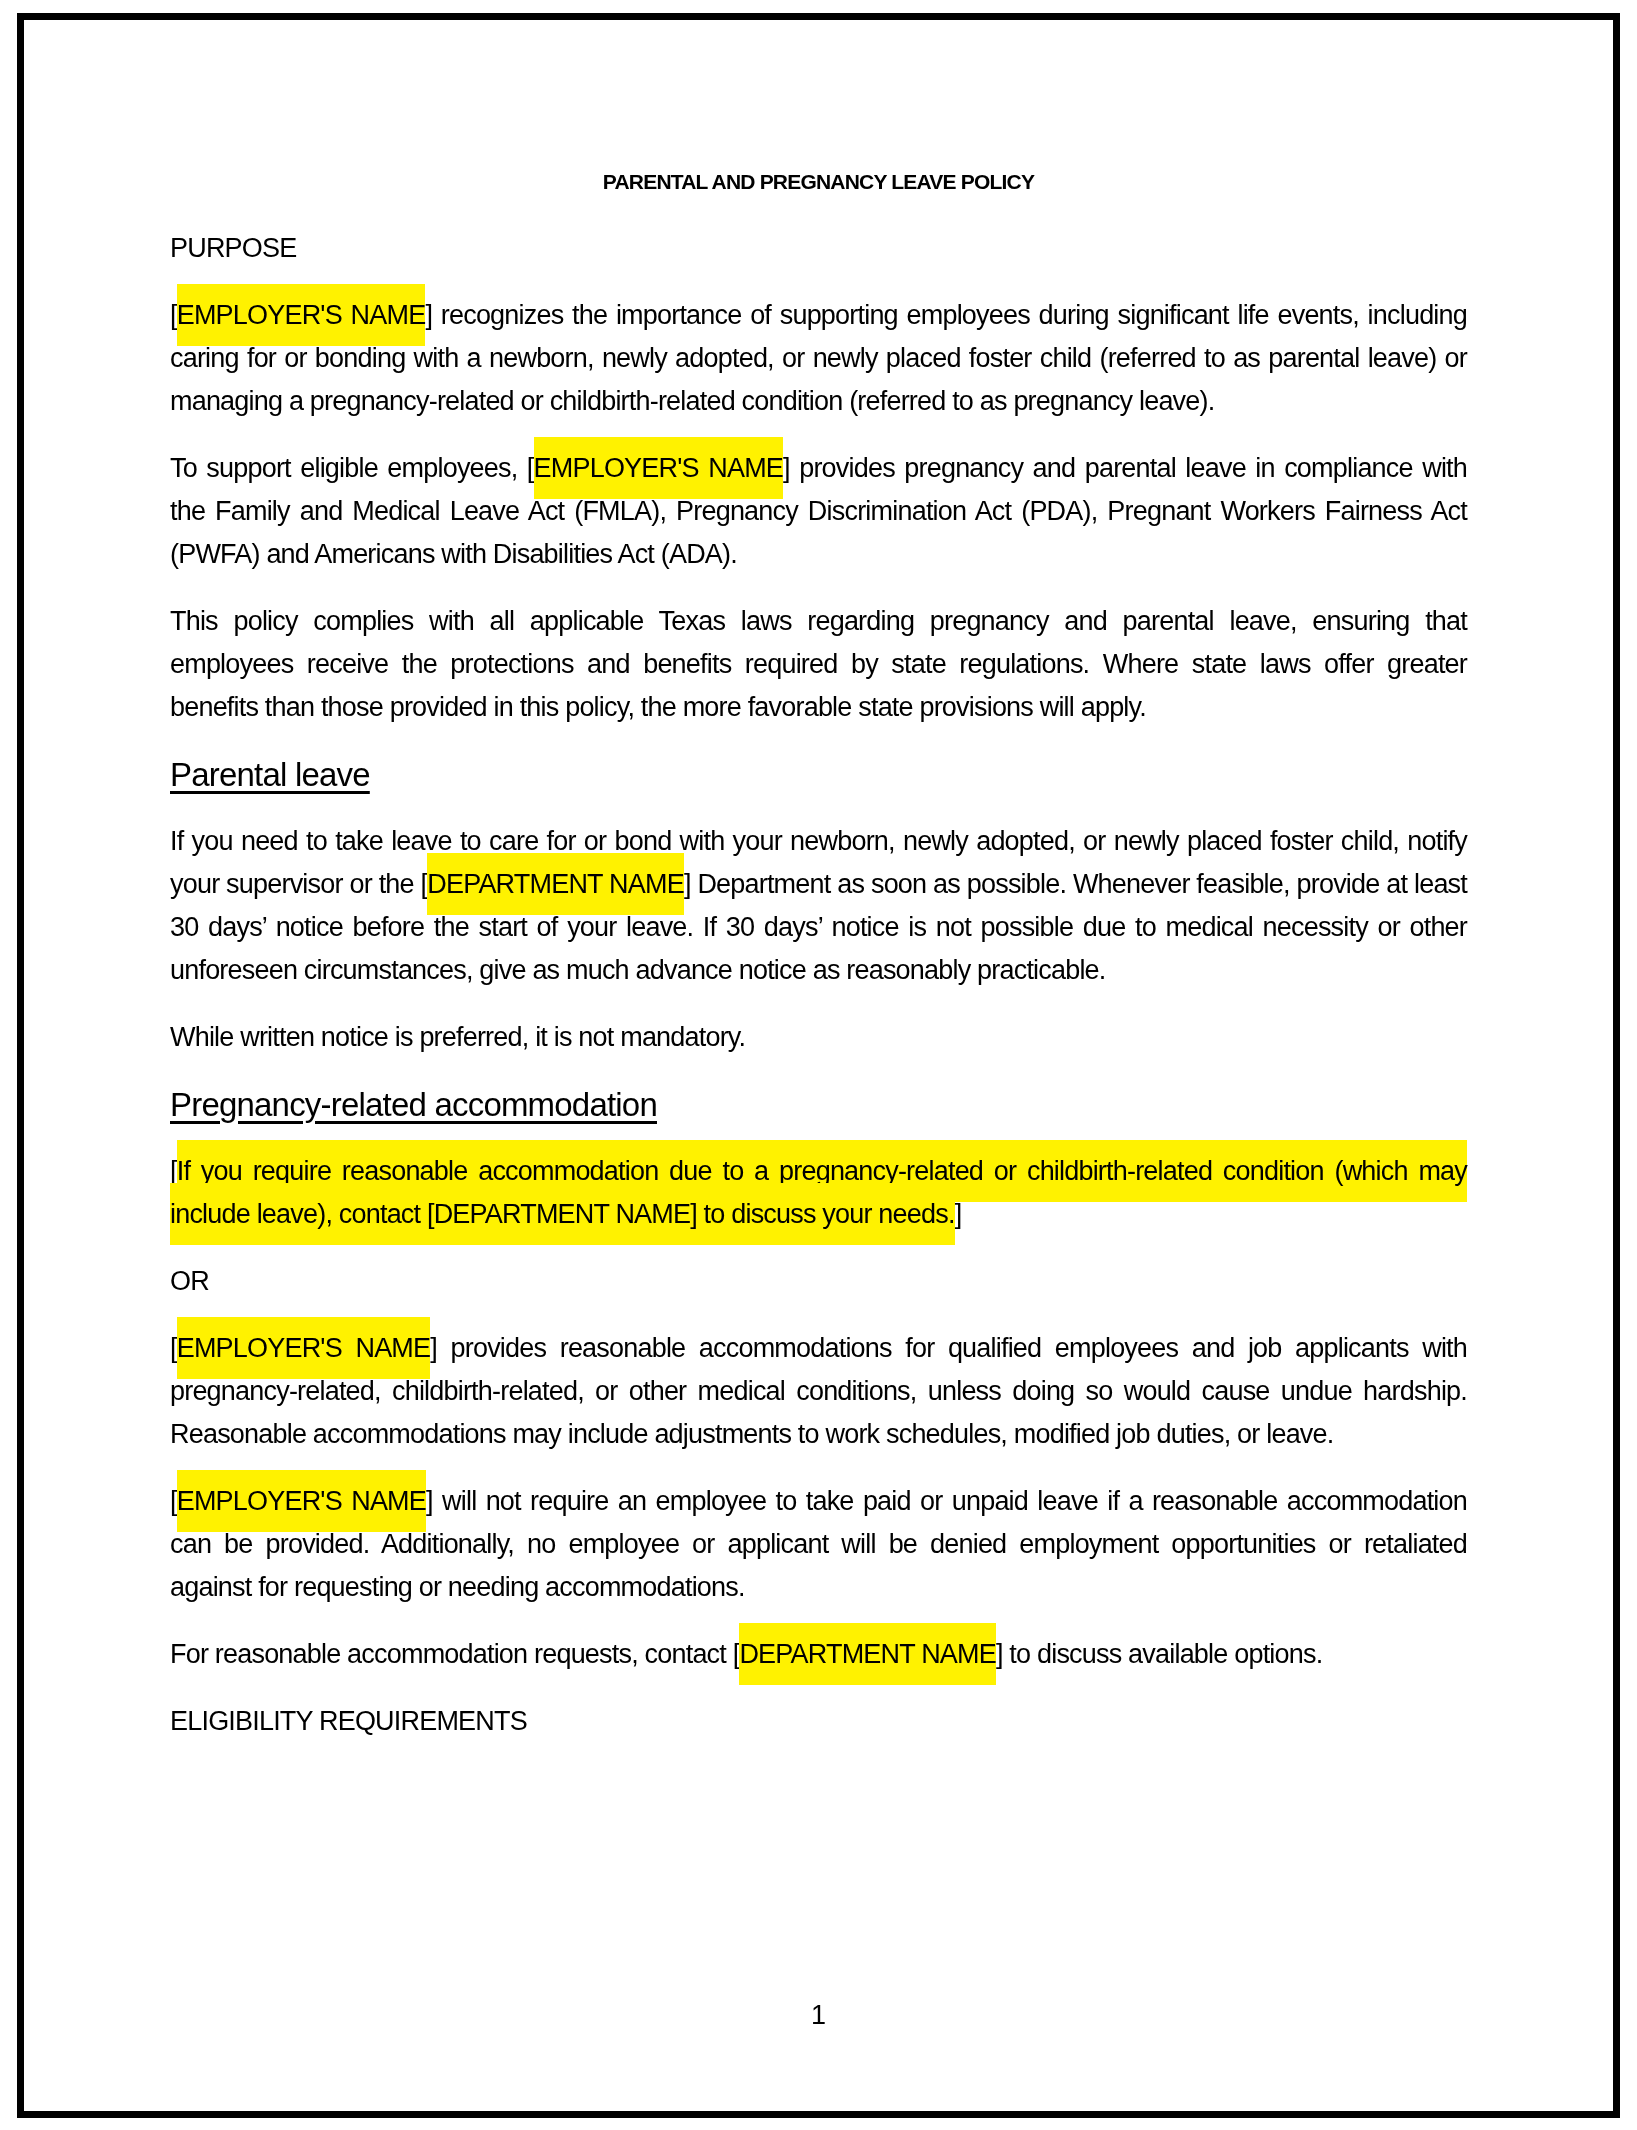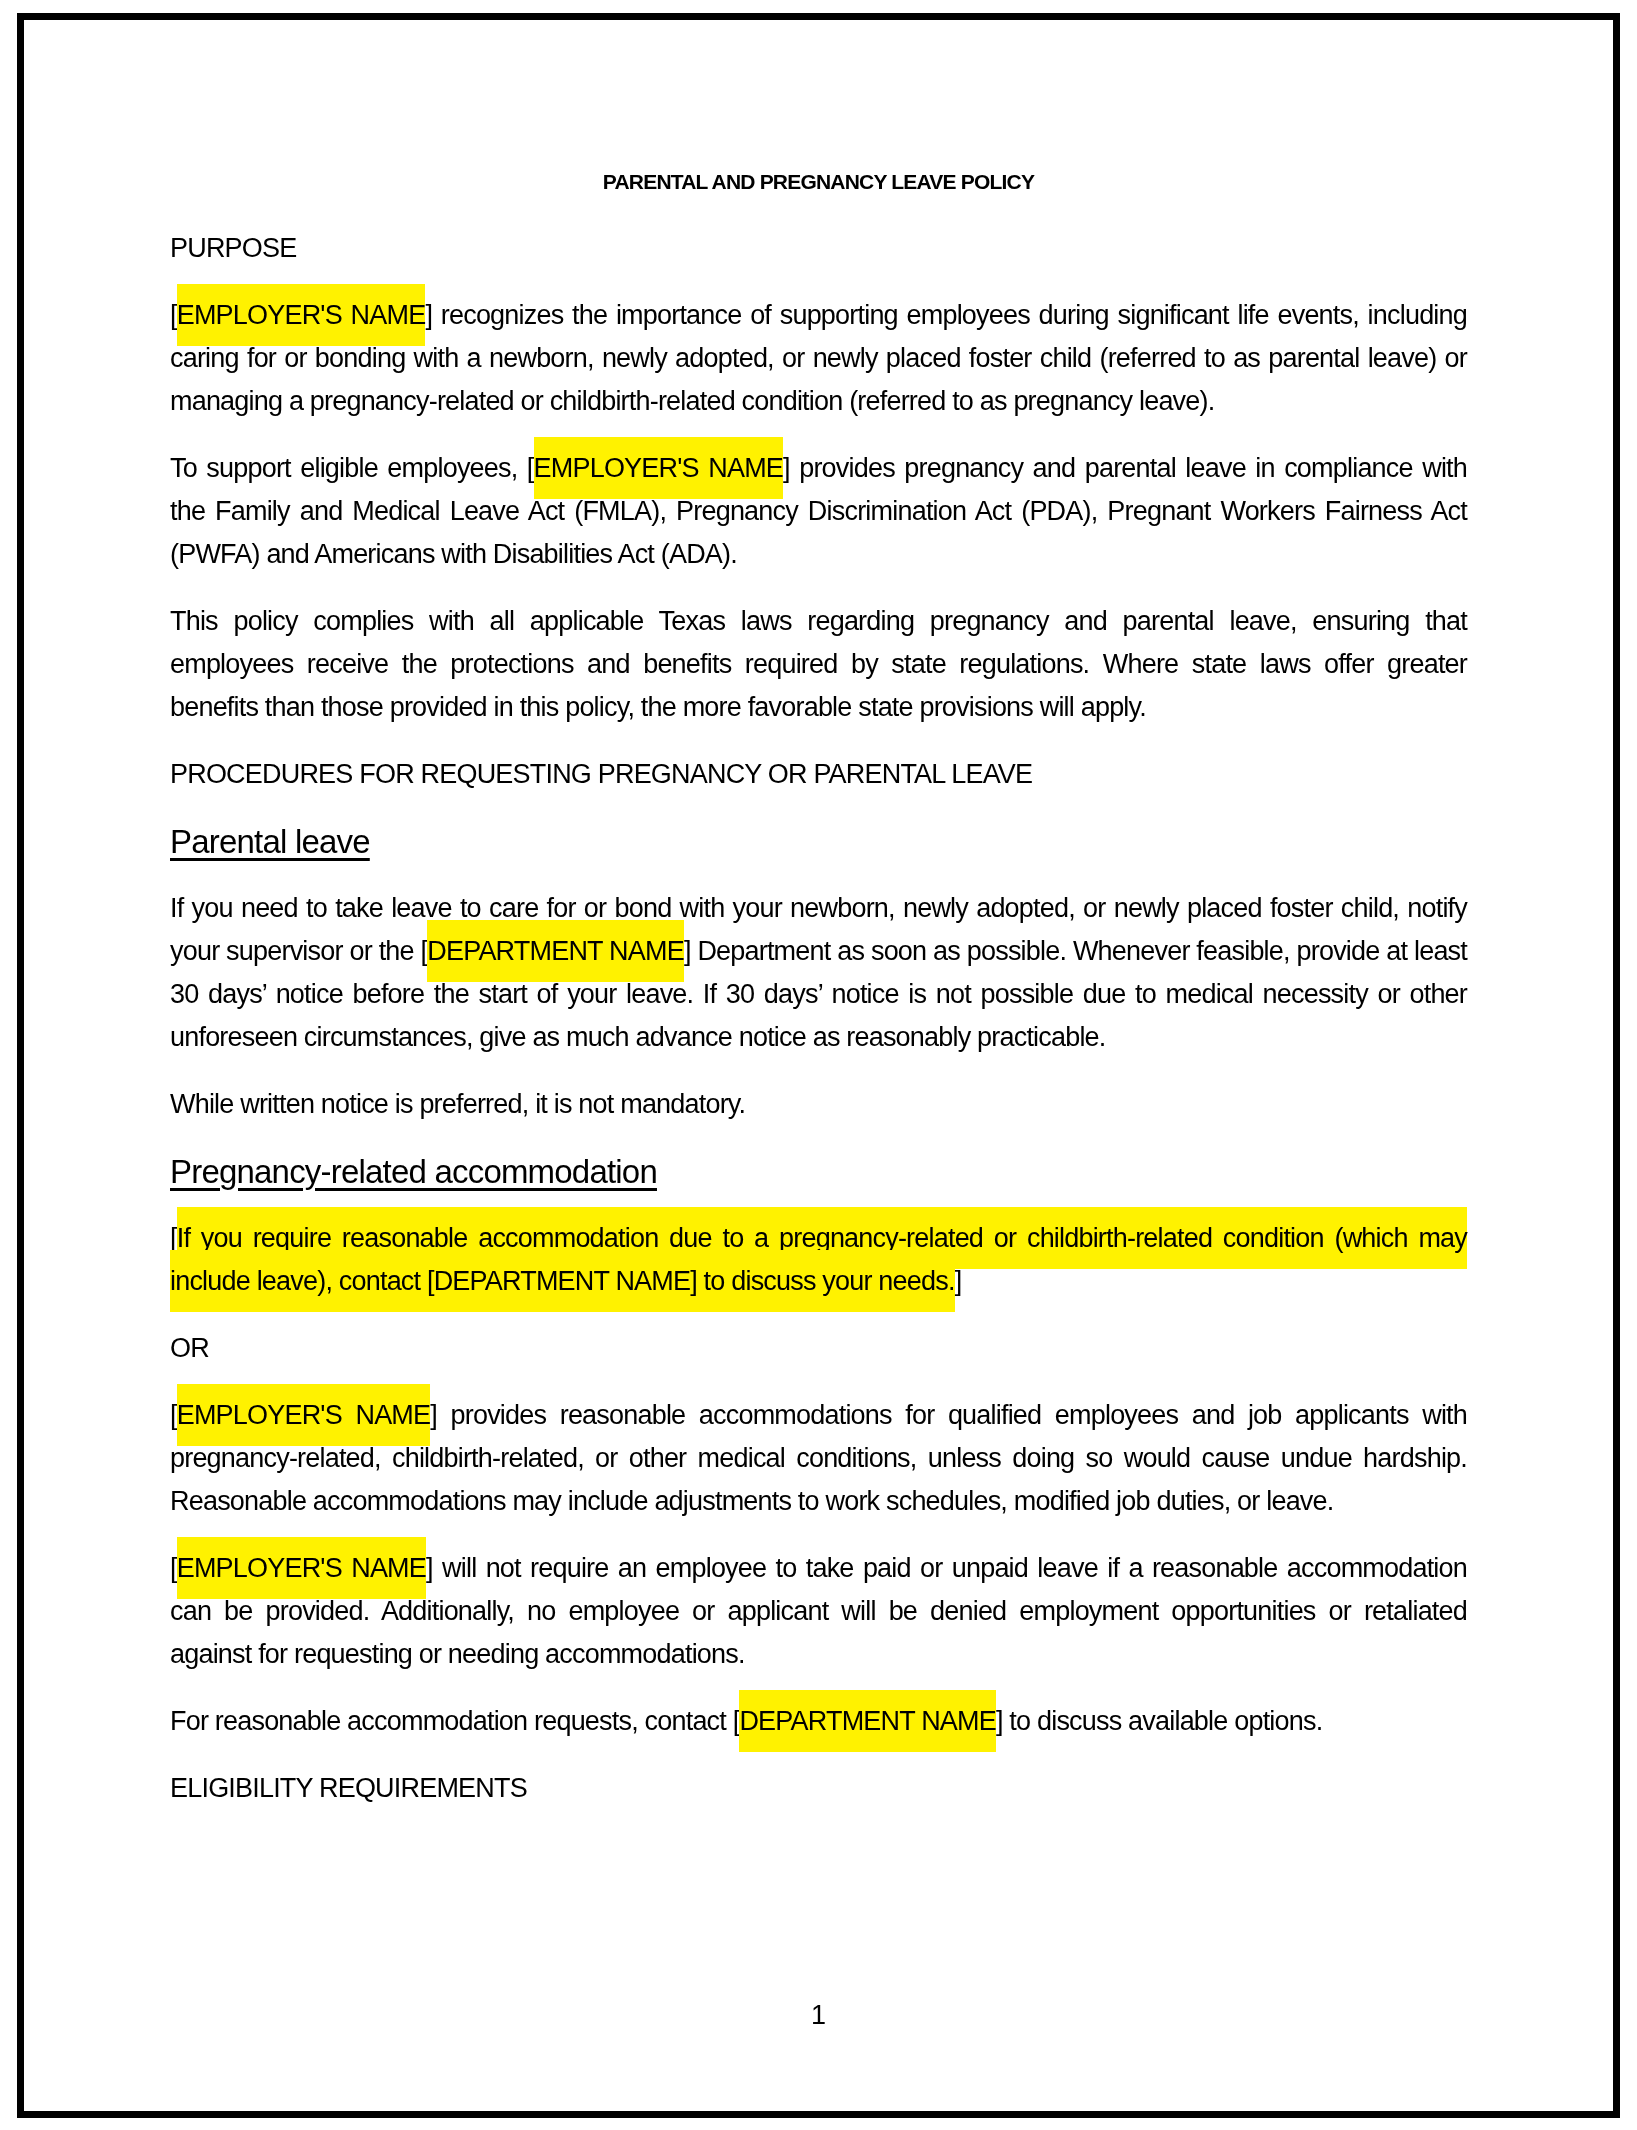--- a/index.html
+++ b/index.html
@@ -82,21 +82,20 @@
   <h1 class="doc-title">PARENTAL AND PREGNANCY LEAVE POLICY</h1>
 
   <h2 class="heading">PURPOSE</h2>
 
   <p class="para"><span>[</span><span class="hl">EMPLOYER'S NAME</span><span>] recognizes the importance of supporting employees during significant life events, including caring for or bonding with a newborn, newly adopted, or newly placed foster child (referred to as parental leave) or managing a pregnancy-related or childbirth-related condition (referred to as pregnancy leave).</span></p>
 
   <p class="para"><span>To support eligible employees, [</span><span class="hl">EMPLOYER'S NAME</span><span>] provides pregnancy and parental leave in compliance with the Family and Medical Leave Act (FMLA), Pregnancy Discrimination Act (PDA), Pregnant Workers Fairness Act (PWFA) and Americans with Disabilities Act (ADA).</span></p>
 
   <p class="para">This policy complies with all applicable Texas laws regarding pregnancy and parental leave, ensuring that employees receive the protections and benefits required by state regulations. Where state laws offer greater benefits than those provided in this policy, the more favorable state provisions will apply.</p>
 
-  <h2 class="heading">PROCEDURES FOR REQUESTING PREGNANCY OR PARENTAL LEAVE</h2>
 
   <h3 class="subheading">Parental leave</h3>
 
   <p class="para"><span>If you need to take leave to care for or bond with your newborn, newly adopted, or newly placed foster child, notify your supervisor or the [</span><span class="hl">DEPARTMENT NAME</span><span>] Department as soon as possible. Whenever feasible, provide at least 30 days’ notice before the start of your leave. If 30 days’ notice is not possible due to medical necessity or other unforeseen circumstances, give as much advance notice as reasonably practicable.</span></p>
 
   <p class="para">While written notice is preferred, it is not mandatory.</p>
 
   <h3 class="subheading">Pregnancy-related accommodation</h3>
 
   <p class="para"><span>[</span><span class="hl">If you require reasonable accommodation due to a pregnancy-related or childbirth-related condition (which may include leave), contact [DEPARTMENT NAME] to discuss your needs.</span><span>]</span></p>

